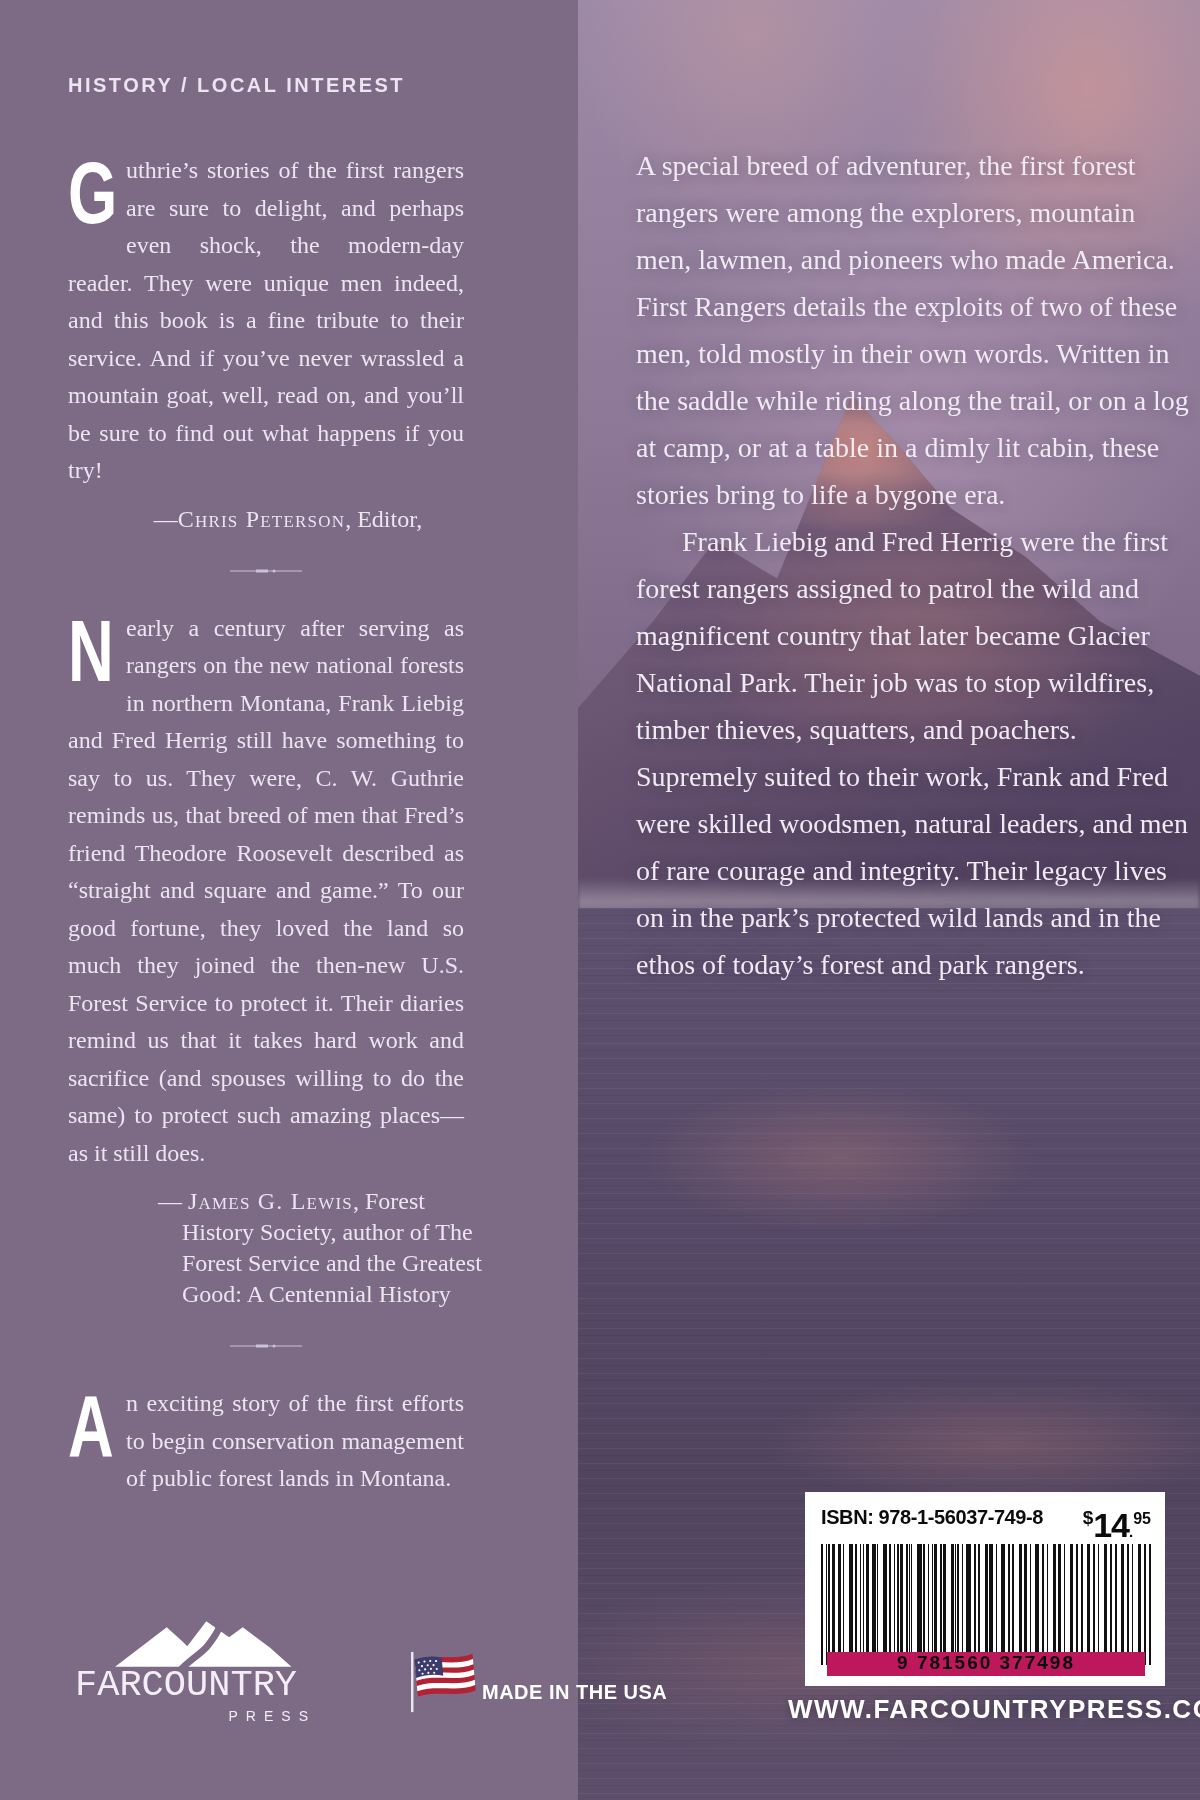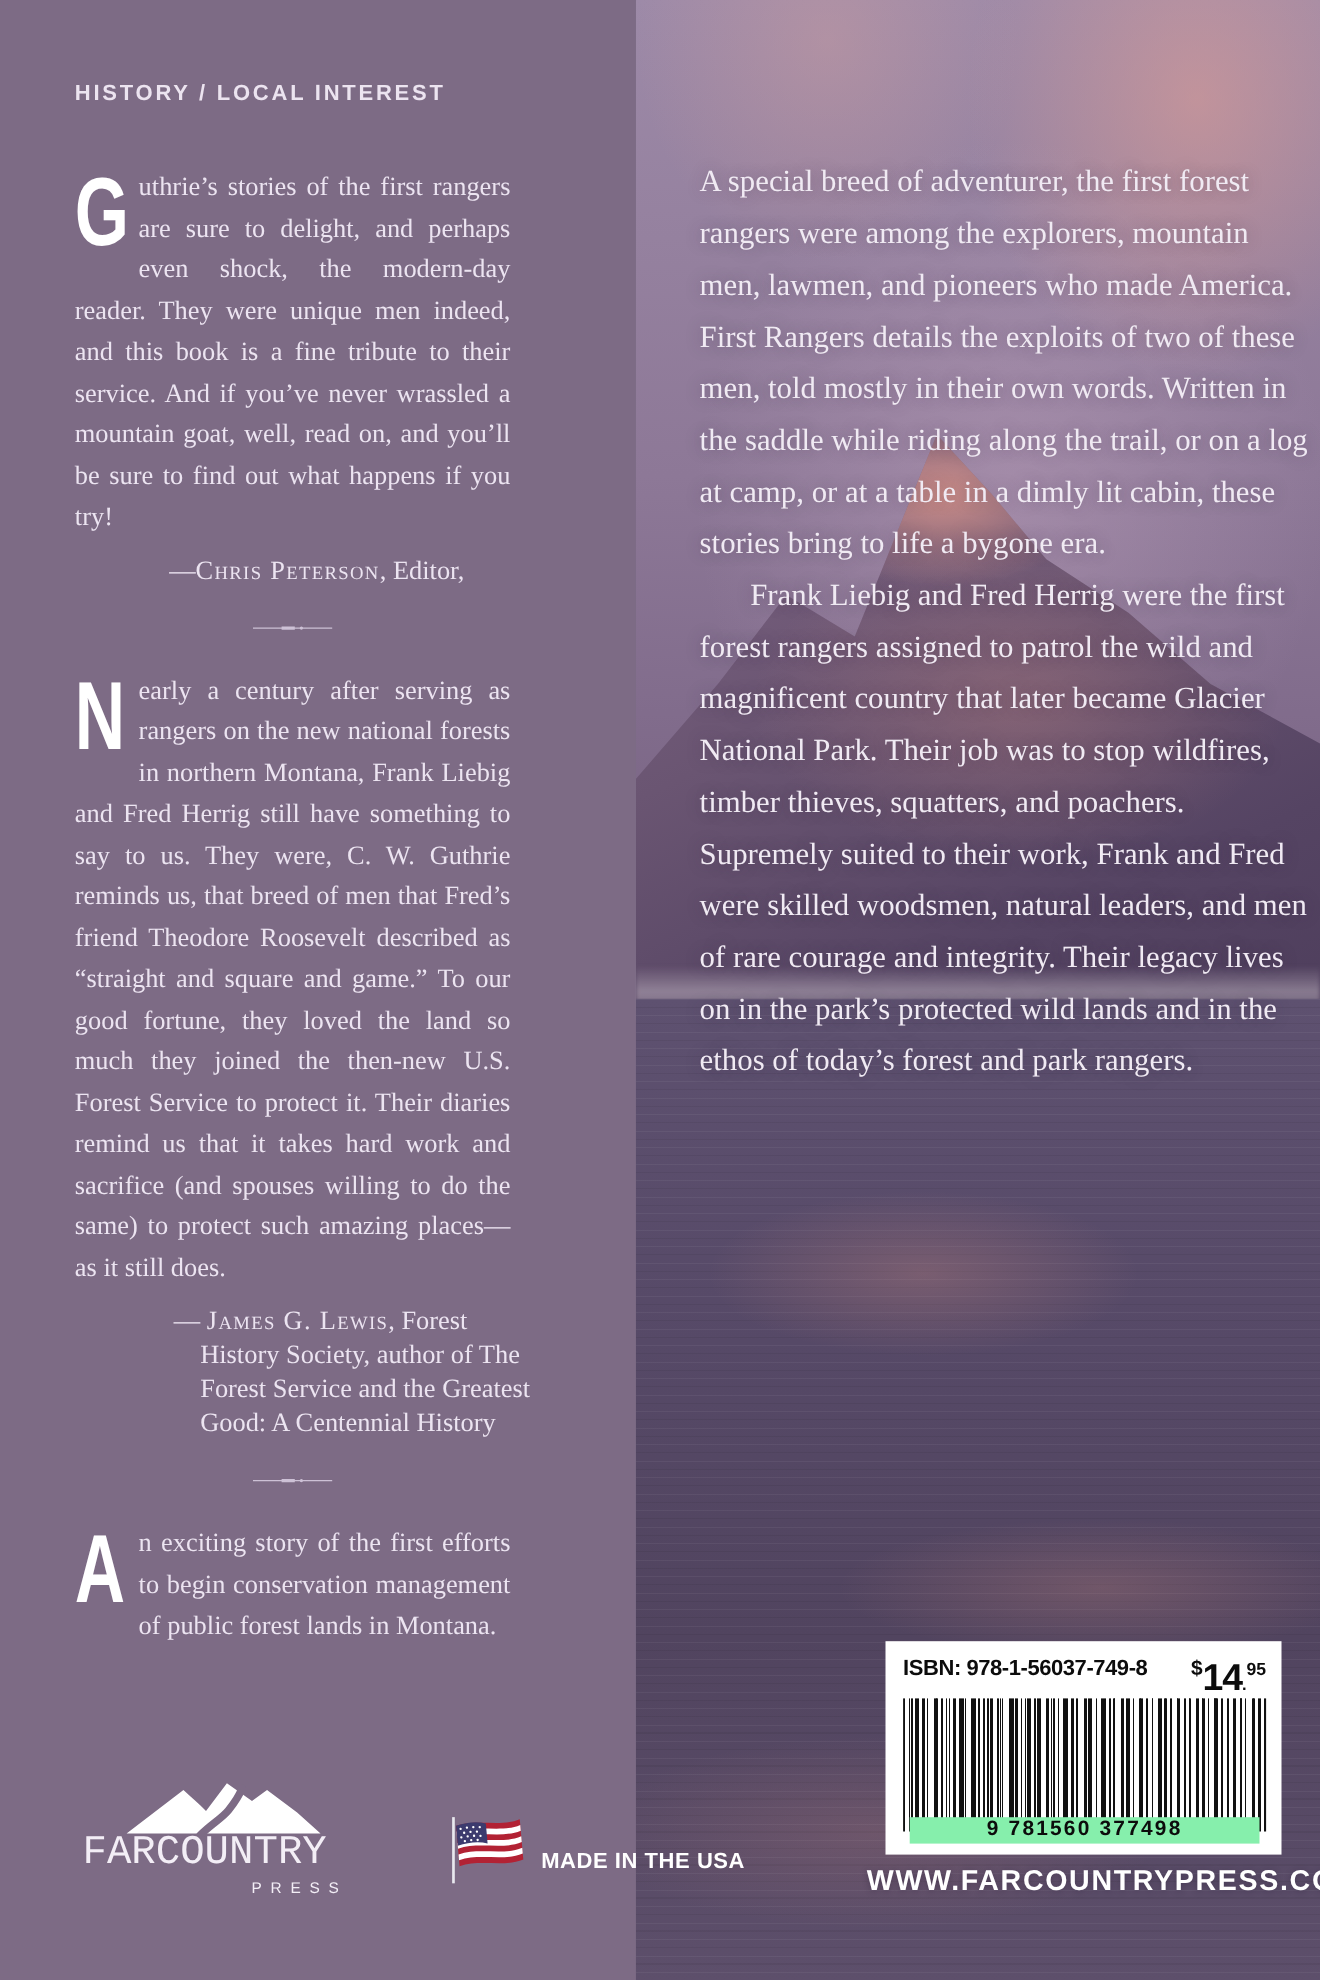--- a/index.html
+++ b/index.html
@@ -41,21 +41,21 @@
   .logo-name{
     font-family:Liberation Mono, monospace;font-size:37px;letter-spacing:0px;
     margin-top:-6px;white-space:nowrap;
   }
   .logo-press{
     font-family:"Liberation Sans",sans-serif;font-size:14px;letter-spacing:8px;
     text-align:right;padding-right:14px;margin-top:2px;
   }
 
   
-  .madeusa{position:absolute;left:408px;top:1650px;display:flex;align-items:center;gap:10px;z-index:6;justify-content:space-between;}
+  .madeusa{position:absolute;left:408px;top:1650px;display:flex;align-items:center;z-index:6;justify-content:space-between;}
   .made-label{
     font-family:"Liberation Sans",sans-serif;font-weight:bold;font-size:20px;
     color:#ffffff;letter-spacing:0.5px;margin-top:18px;
   }
 
   
   .right-panel{position:absolute;left:578px;top:0;width:622px;height:1800px;overflow:hidden;}
   .sky{
     position:absolute;inset:0;
     background:
@@ -111,21 +111,21 @@
   .price .cents{font-weight:bold;font-size:16px;vertical-align:13px;}
   .bc-bars-row{position:absolute;left:16px;right:14px;top:52px;bottom:10px;display:flex;gap:14px;}
   .ean{position:relative;flex:1;}
   .ean-bars{
     position:absolute;inset:0 0 11px 0;background-color:#fff;
     background-image:
       repeating-linear-gradient(90deg,#111 0 2px,transparent 2px 5px,#111 5px 6px,transparent 6px 11px,#111 11px 14px,transparent 14px 17px),
       repeating-linear-gradient(90deg,transparent 0 7px,#111 7px 9px,transparent 9px 19px,#111 19px 20px,transparent 20px 23px);
   }
   .ean-digits{
-    position:absolute;left:6px;right:6px;bottom:0;height:24px;background:#86efac;
+    position:absolute;left:6px;right:6px;bottom:0;height:24px;background:#be185d;
     font-weight:bold;font-size:19px;letter-spacing:2px;text-align:center;white-space:nowrap;
   }
   .addon{position:relative;width:96px;}
   .addon-digits{height:22px;font-weight:bold;font-size:17px;letter-spacing:3px;text-align:center;white-space:nowrap;}
   .addon-bars{
     position:absolute;left:2px;right:2px;top:24px;bottom:11px;background-color:#fff;
     background-image:
       repeating-linear-gradient(90deg,#111 0 2px,transparent 2px 6px,#111 6px 9px,transparent 9px 12px),
       repeating-linear-gradient(90deg,transparent 0 8px,#111 8px 9px,transparent 9px 17px);
   }

